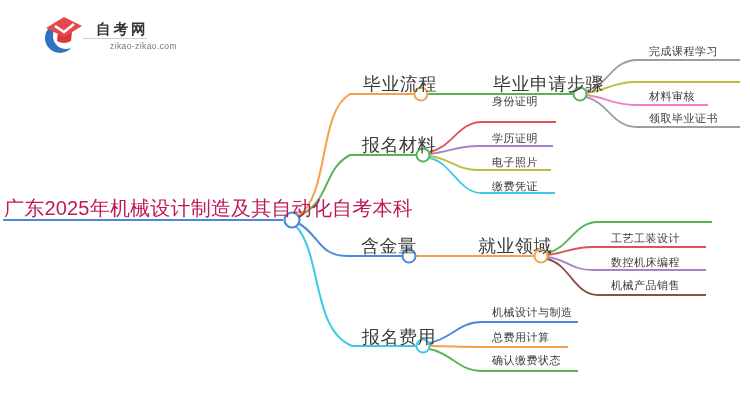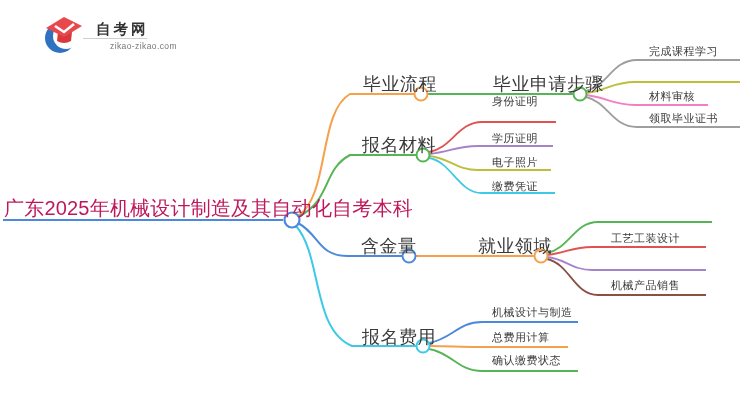--- a/index.html
+++ b/index.html
@@ -76,20 +76,21 @@
 
   <div class="label l1" style="left:362px;top:138px">报名材料</div>
   <div class="label" style="left:492px;top:94px">身份证明</div>
   <div class="label" style="left:492px;top:131px">学历证明</div>
   <div class="label" style="left:492px;top:155px">电子照片</div>
   <div class="label" style="left:492px;top:179px">缴费凭证</div>
 
   <div class="label l1" style="left:361px;top:239px">含金量</div>
   <div class="label l1" style="left:478px;top:239px">就业领域</div>
   <div class="label" style="left:611px;top:231px">工艺工装设计</div>
+  <div class="label" style="left:611px;top:255px">数控机床编程</div>
   <div class="label" style="left:611px;top:278px">机械产品销售</div>
 
   <div class="label l1" style="left:362px;top:330px">报名费用</div>
   <div class="label" style="left:492px;top:305px">机械设计与制造</div>
   <div class="label" style="left:492px;top:330px">总费用计算</div>
   <div class="label" style="left:492px;top:353px">确认缴费状态</div>
 
   <div class="logo">
     <svg class="icon" width="40" height="42" viewBox="0 0 40 42">
       <circle cx="17" cy="24" r="15" fill="#2f73c0"></circle>

